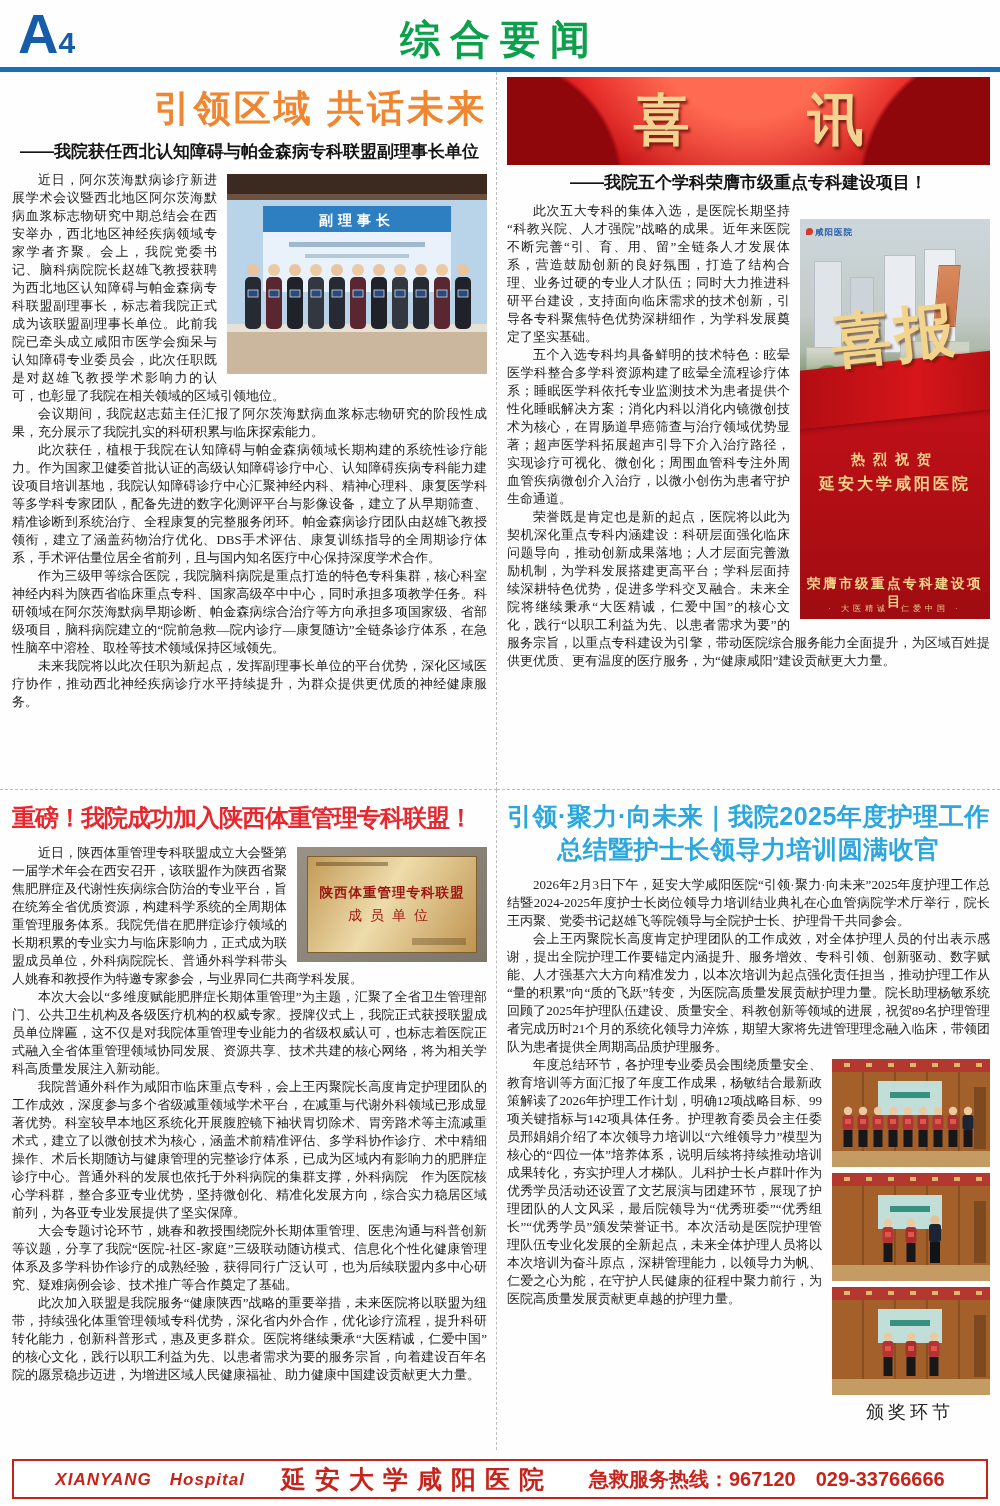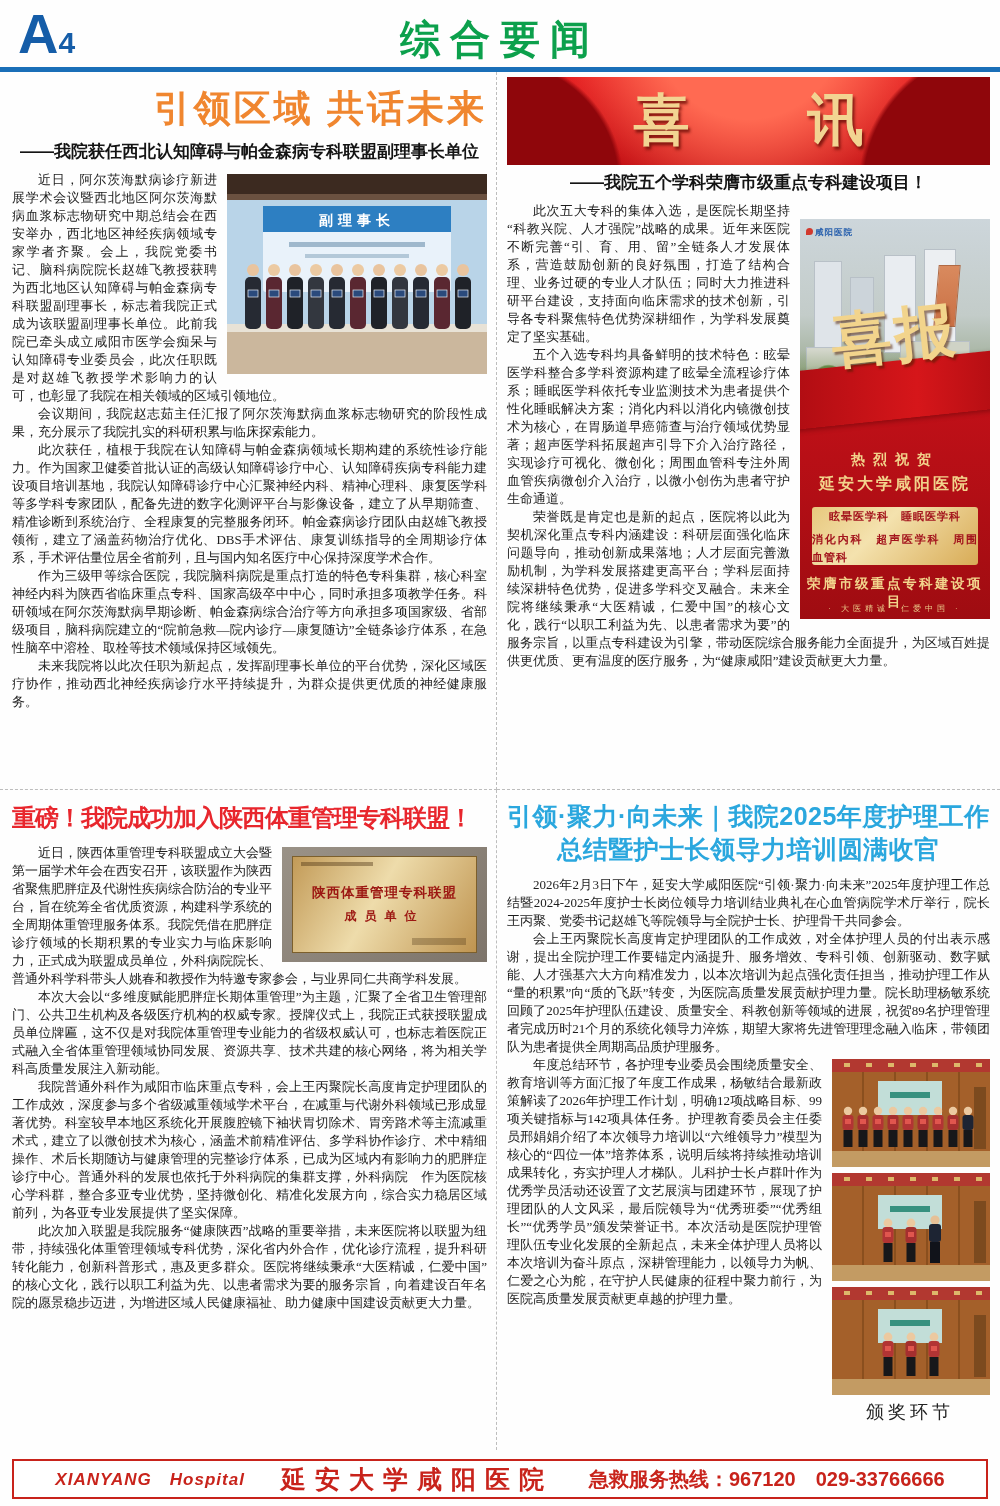--- a/index.html
+++ b/index.html
@@ -90,27 +90,27 @@
   .p-plq{position:absolute;top:288px;left:12px;right:12px;height:58px;border-radius:3px;
          background:linear-gradient(135deg,#e7c87e,#f4e2ae 40%,#d8ab56);
          display:flex;flex-direction:column;align-items:center;justify-content:center;gap:5px;}
   .p-plq span{color:#a3131c;font-weight:bold;font-size:11px;letter-spacing:1px;}
   .p-honor{position:absolute;top:356px;width:100%;text-align:center;color:#f2d48c;
            font-size:13.5px;font-weight:bold;letter-spacing:2.5px;}
   .p-motto{position:absolute;top:381px;width:100%;text-align:center;color:#e9c687;
            font-size:8px;letter-spacing:4px;}
 
   
-  .plaque-photo{width:205px;height:115px;margin:3px 0 5px 10px;box-sizing:border-box;
+  .plaque-photo{width:190px;height:115px;margin:3px 0 5px 10px;box-sizing:border-box;
                 background:linear-gradient(140deg,#9a9287,#7d746a);padding:9px 10px;}
   .plaque-inner{height:100%;position:relative;border:1px solid #7c5f2c;box-sizing:border-box;
                 background:linear-gradient(120deg,#c29a57,#eedcab 45%,#bf9450);
                 display:flex;flex-direction:column;align-items:center;justify-content:center;gap:5px;}
   .plq-l1{color:#9c1712;font-weight:bold;font-size:13.5px;letter-spacing:1px;}
-  .plq-l2{color:#9c1712;font-weight:700;font-size:12px;letter-spacing:8px;}
+  .plq-l2{color:#9c1712;font-weight:400;font-size:14px;letter-spacing:8px;}
   .plq-bar-t{position:absolute;left:8px;top:5px;width:72px;height:4px;background:rgba(70,45,15,.4);}
   .plq-bar-b{position:absolute;right:10px;bottom:7px;width:54px;height:7px;background:rgba(70,45,15,.3);}
 
   
   .awards{width:160px;margin:3px 0 4px 8px;}
   .awards svg{display:block;width:158px;height:108px;margin:0 0 6px 2px;}
   .awards figcaption{text-align:center;font-size:18px;letter-spacing:4px;color:#222;padding-top:2px;}
 
   
   .footer-box{margin:9px 12px 0;border:2px solid #c8231b;height:36px;
@@ -228,24 +228,20 @@
             <div class="pb pb3"></div>
             <div class="pb pb4"></div>
             <div class="pb pb5"></div>
             <div class="pb pb6"></div>
             <div class="pb pb7"></div>
           </div>
           <div class="p-ribbon"></div>
           <div class="p-big">喜报</div>
           <div class="p-congrats">热烈祝贺</div>
           <div class="p-hosp">延安大学咸阳医院</div>
-          <div class="p-plq">
-            <span>眩晕医学科　睡眠医学科</span>
-            <span>消化内科　超声医学科　周围血管科</span>
-          </div>
           <div class="p-honor">荣膺市级重点专科建设项目</div>
           <div class="p-motto">· 大医精诚　仁爱中国 ·</div>
         </figure>
         <p>此次五大专科的集体入选，是医院长期坚持“科教兴院、人才强院”战略的成果。近年来医院不断完善“引、育、用、留”全链条人才发展体系，营造鼓励创新的良好氛围，打造了结构合理、业务过硬的专业人才队伍；同时大力推进科研平台建设，支持面向临床需求的技术创新，引导各专科聚焦特色优势深耕细作，为学科发展奠定了坚实基础。</p>
         <p>五个入选专科均具备鲜明的技术特色：眩晕医学科整合多学科资源构建了眩晕全流程诊疗体系；睡眠医学科依托专业监测技术为患者提供个性化睡眠解决方案；消化内科以消化内镜微创技术为核心，在胃肠道早癌筛查与治疗领域优势显著；超声医学科拓展超声引导下介入治疗路径，实现诊疗可视化、微创化；周围血管科专注外周血管疾病微创介入治疗，以微小创伤为患者守护生命通道。</p>
         <p>荣誉既是肯定也是新的起点，医院将以此为契机深化重点专科内涵建设：科研层面强化临床问题导向，推动创新成果落地；人才层面完善激励机制，为学科发展搭建更高平台；学科层面持续深耕特色优势，促进多学科交叉融合。未来全院将继续秉承“大医精诚，仁爱中国”的核心文化，践行“以职工利益为先、以患者需求为要”的服务宗旨，以重点专科建设为引擎，带动医院综合服务能力全面提升，为区域百姓提供更优质、更有温度的医疗服务，为“健康咸阳”建设贡献更大力量。</p>
       </div>
     </section>
 
     <section class="cell bl">
@@ -255,20 +251,21 @@
           <div class="plaque-inner">
             <div class="plq-bar-t"></div>
             <div class="plq-l1">陕西体重管理专科联盟</div>
             <div class="plq-l2">成员单位</div>
             <div class="plq-bar-b"></div>
           </div>
         </figure>
         <p>近日，陕西体重管理专科联盟成立大会暨第一届学术年会在西安召开，该联盟作为陕西省聚焦肥胖症及代谢性疾病综合防治的专业平台，旨在统筹全省优质资源，构建科学系统的全周期体重管理服务体系。我院凭借在肥胖症诊疗领域的长期积累的专业实力与临床影响力，正式成为联盟成员单位，外科病院院长、普通外科学科带头人姚春和教授作为特邀专家参会，与业界同仁共商学科发展。</p>
         <p>本次大会以“多维度赋能肥胖症长期体重管理”为主题，汇聚了全省卫生管理部门、公共卫生机构及各级医疗机构的权威专家。授牌仪式上，我院正式获授联盟成员单位牌匾，这不仅是对我院体重管理专业能力的省级权威认可，也标志着医院正式融入全省体重管理领域协同发展、资源共享、技术共建的核心网络，将为相关学科高质量发展注入新动能。</p>
         <p>我院普通外科作为咸阳市临床重点专科，会上王丙聚院长高度肯定护理团队的工作成效，深度参与多个省级减重领域学术平台，在减重与代谢外科领域已形成显著优势。科室较早本地区系统化开展腹腔镜下袖状胃切除术、胃旁路术等主流减重术式，建立了以微创技术为核心，涵盖术前精准评估、多学科协作诊疗、术中精细操作、术后长期随访与健康管理的完整诊疗体系，已成为区域内有影响力的肥胖症诊疗中心。普通外科的发展也依托于外科病院的集群支撑，外科病院　作为医院核心学科群，整合多亚专业优势，坚持微创化、精准化发展方向，综合实力稳居区域前列，为各亚专业发展提供了坚实保障。</p>
+        <p>大会专题讨论环节，姚春和教授围绕院外长期体重管理、医患沟通与科普创新等议题，分享了我院“医院-社区-家庭”三级联动随访模式、信息化个性化健康管理体系及多学科协作诊疗的成熟经验，获得同行广泛认可，也为后续联盟内多中心研究、疑难病例会诊、技术推广等合作奠定了基础。</p>
         <p>此次加入联盟是我院服务“健康陕西”战略的重要举措，未来医院将以联盟为纽带，持续强化体重管理领域专科优势，深化省内外合作，优化诊疗流程，提升科研转化能力，创新科普形式，惠及更多群众。医院将继续秉承“大医精诚，仁爱中国”的核心文化，践行以职工利益为先、以患者需求为要的服务宗旨，向着建设百年名院的愿景稳步迈进，为增进区域人民健康福祉、助力健康中国建设贡献更大力量。</p>
       </div>
     </section>
 
     <section class="cell br">
       <h2 class="t-blue">引领·聚力·向未来｜我院2025年度护理工作总结暨护士长领导力培训圆满收官</h2>
       <div class="flow">
         <p>2026年2月3日下午，延安大学咸阳医院“引领·聚力·向未来”2025年度护理工作总结暨2024-2025年度护士长岗位领导力培训结业典礼在心血管病院学术厅举行，院长王丙聚、党委书记赵雄飞等院领导与全院护士长、护理骨干共同参会。</p>
         <p>会上王丙聚院长高度肯定护理团队的工作成效，对全体护理人员的付出表示感谢，提出全院护理工作要锚定内涵提升、服务增效、专科引领、创新驱动、数字赋能、人才强基六大方向精准发力，以本次培训为起点强化责任担当，推动护理工作从“量的积累”向“质的飞跃”转变，为医院高质量发展贡献护理力量。院长助理杨敏系统回顾了2025年护理队伍建设、质量安全、科教创新等领域的进展，祝贺89名护理管理者完成历时21个月的系统化领导力淬炼，期望大家将先进管理理念融入临床，带领团队为患者提供全周期高品质护理服务。</p>
         <figure class="float-r awards">

